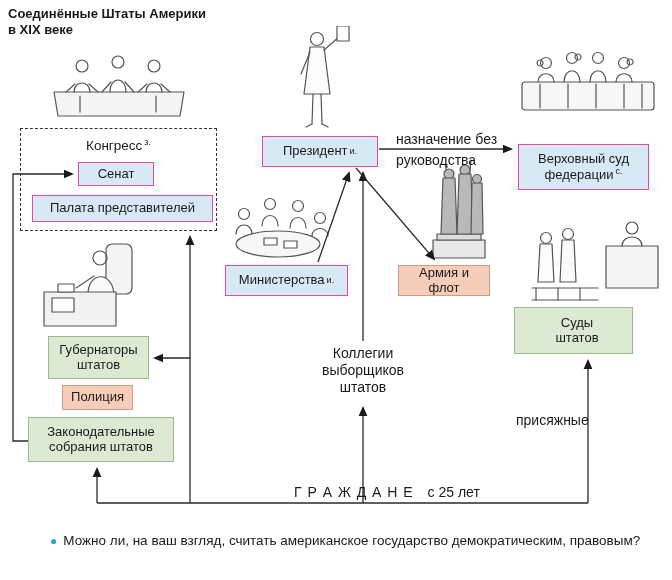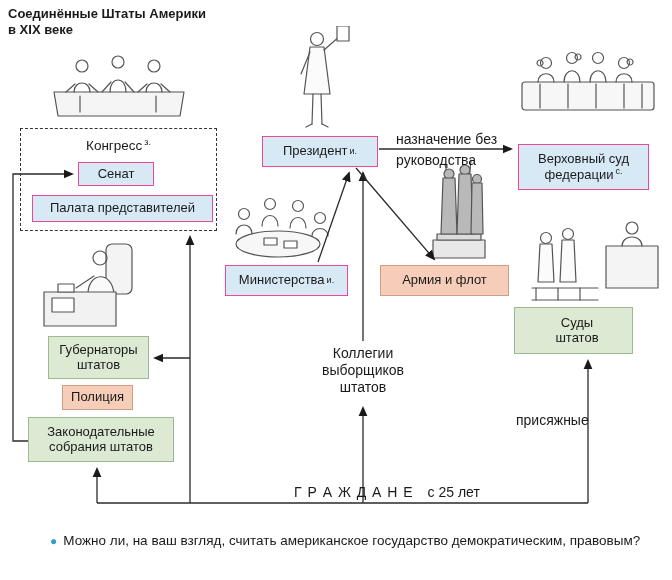--- a/index.html
+++ b/index.html
@@ -211,21 +211,21 @@
 
   <div class="box blue" style="left:518px;top:144px;width:131px;height:46px;">
     <span style="max-width:112px;display:inline-block;"><span>Верховный суд федерации</span><sup class="fn">с.</sup></span>
   </div>
 
   <div class="box blue" style="left:225px;top:265px;width:123px;height:31px;justify-content:center;">
     <span>Министерства</span>
       <sup class="fn">и.</sup>
   </div>
 
-  <div class="box pink" style="left:380px;top:265px;width:129px;height:31px;">
+  <div class="box pink" style="left:398px;top:265px;width:92px;height:31px;">
     <span>Армия и флот</span>
   </div>
 
   <div class="box green" style="left:48px;top:336px;width:101px;height:43px;">
     <span>Губернаторы штатов</span>
   </div>
 
   <div class="box pink" style="left:62px;top:385px;width:71px;height:25px;">
     <span>Полиция</span>
   </div>

